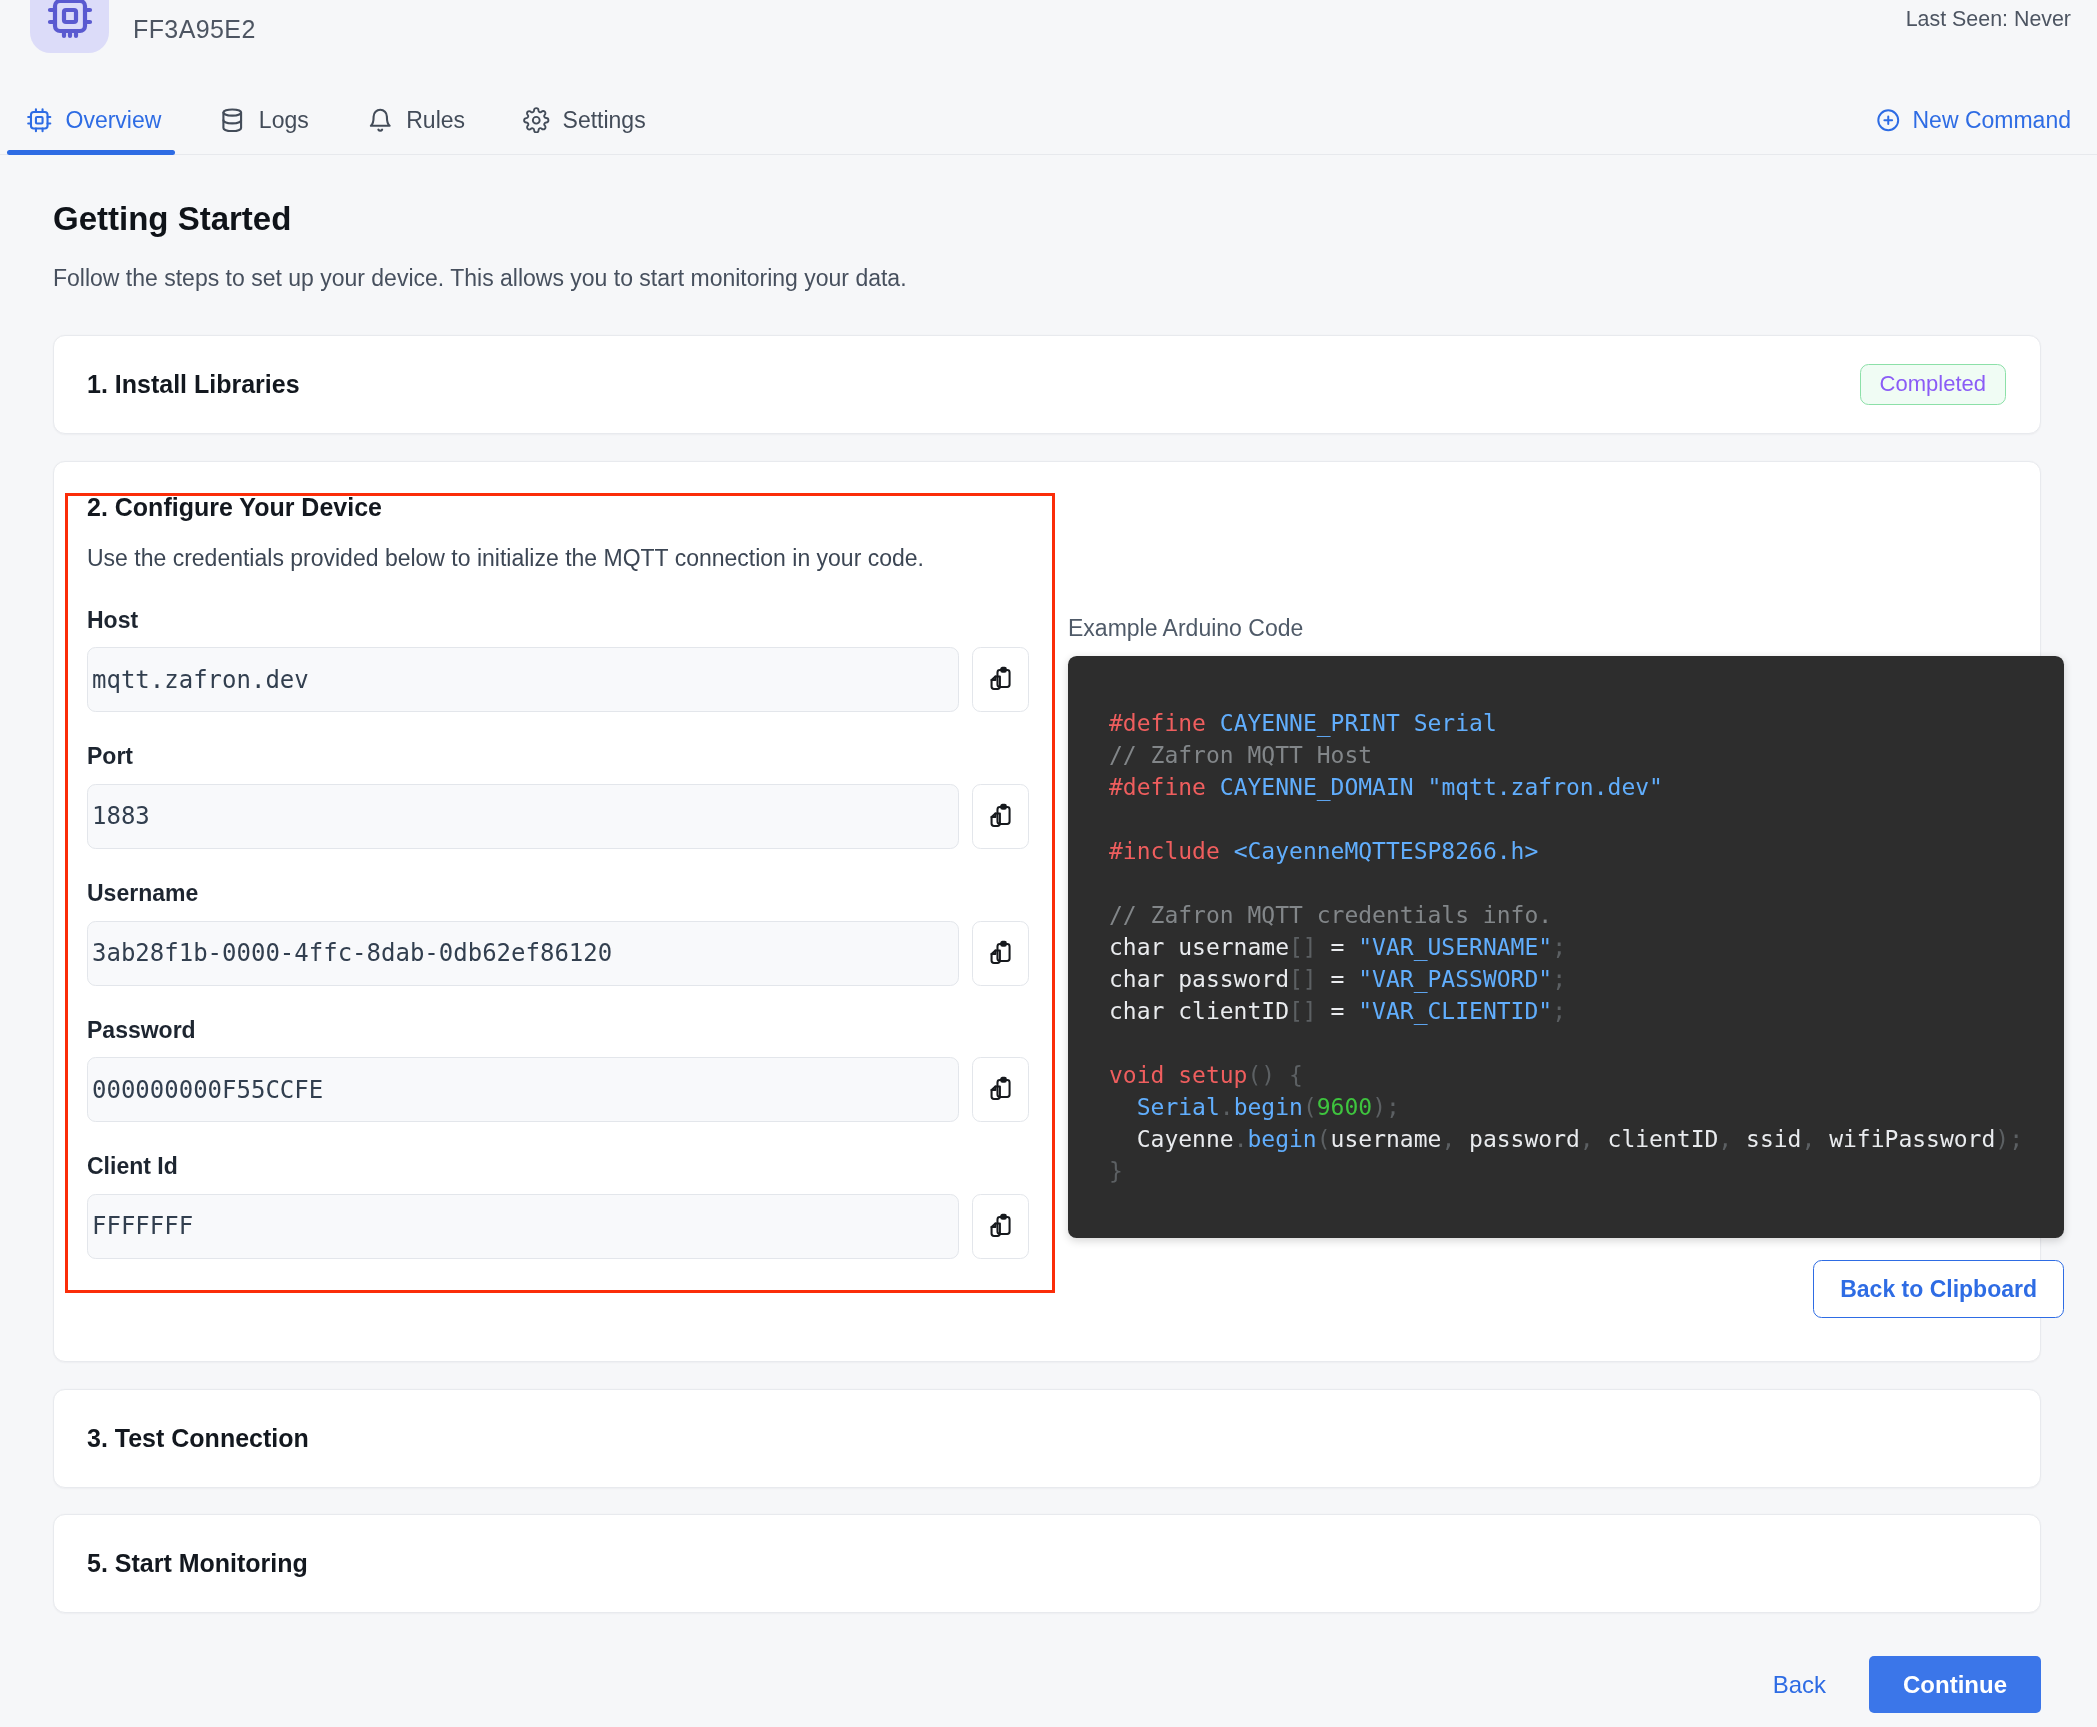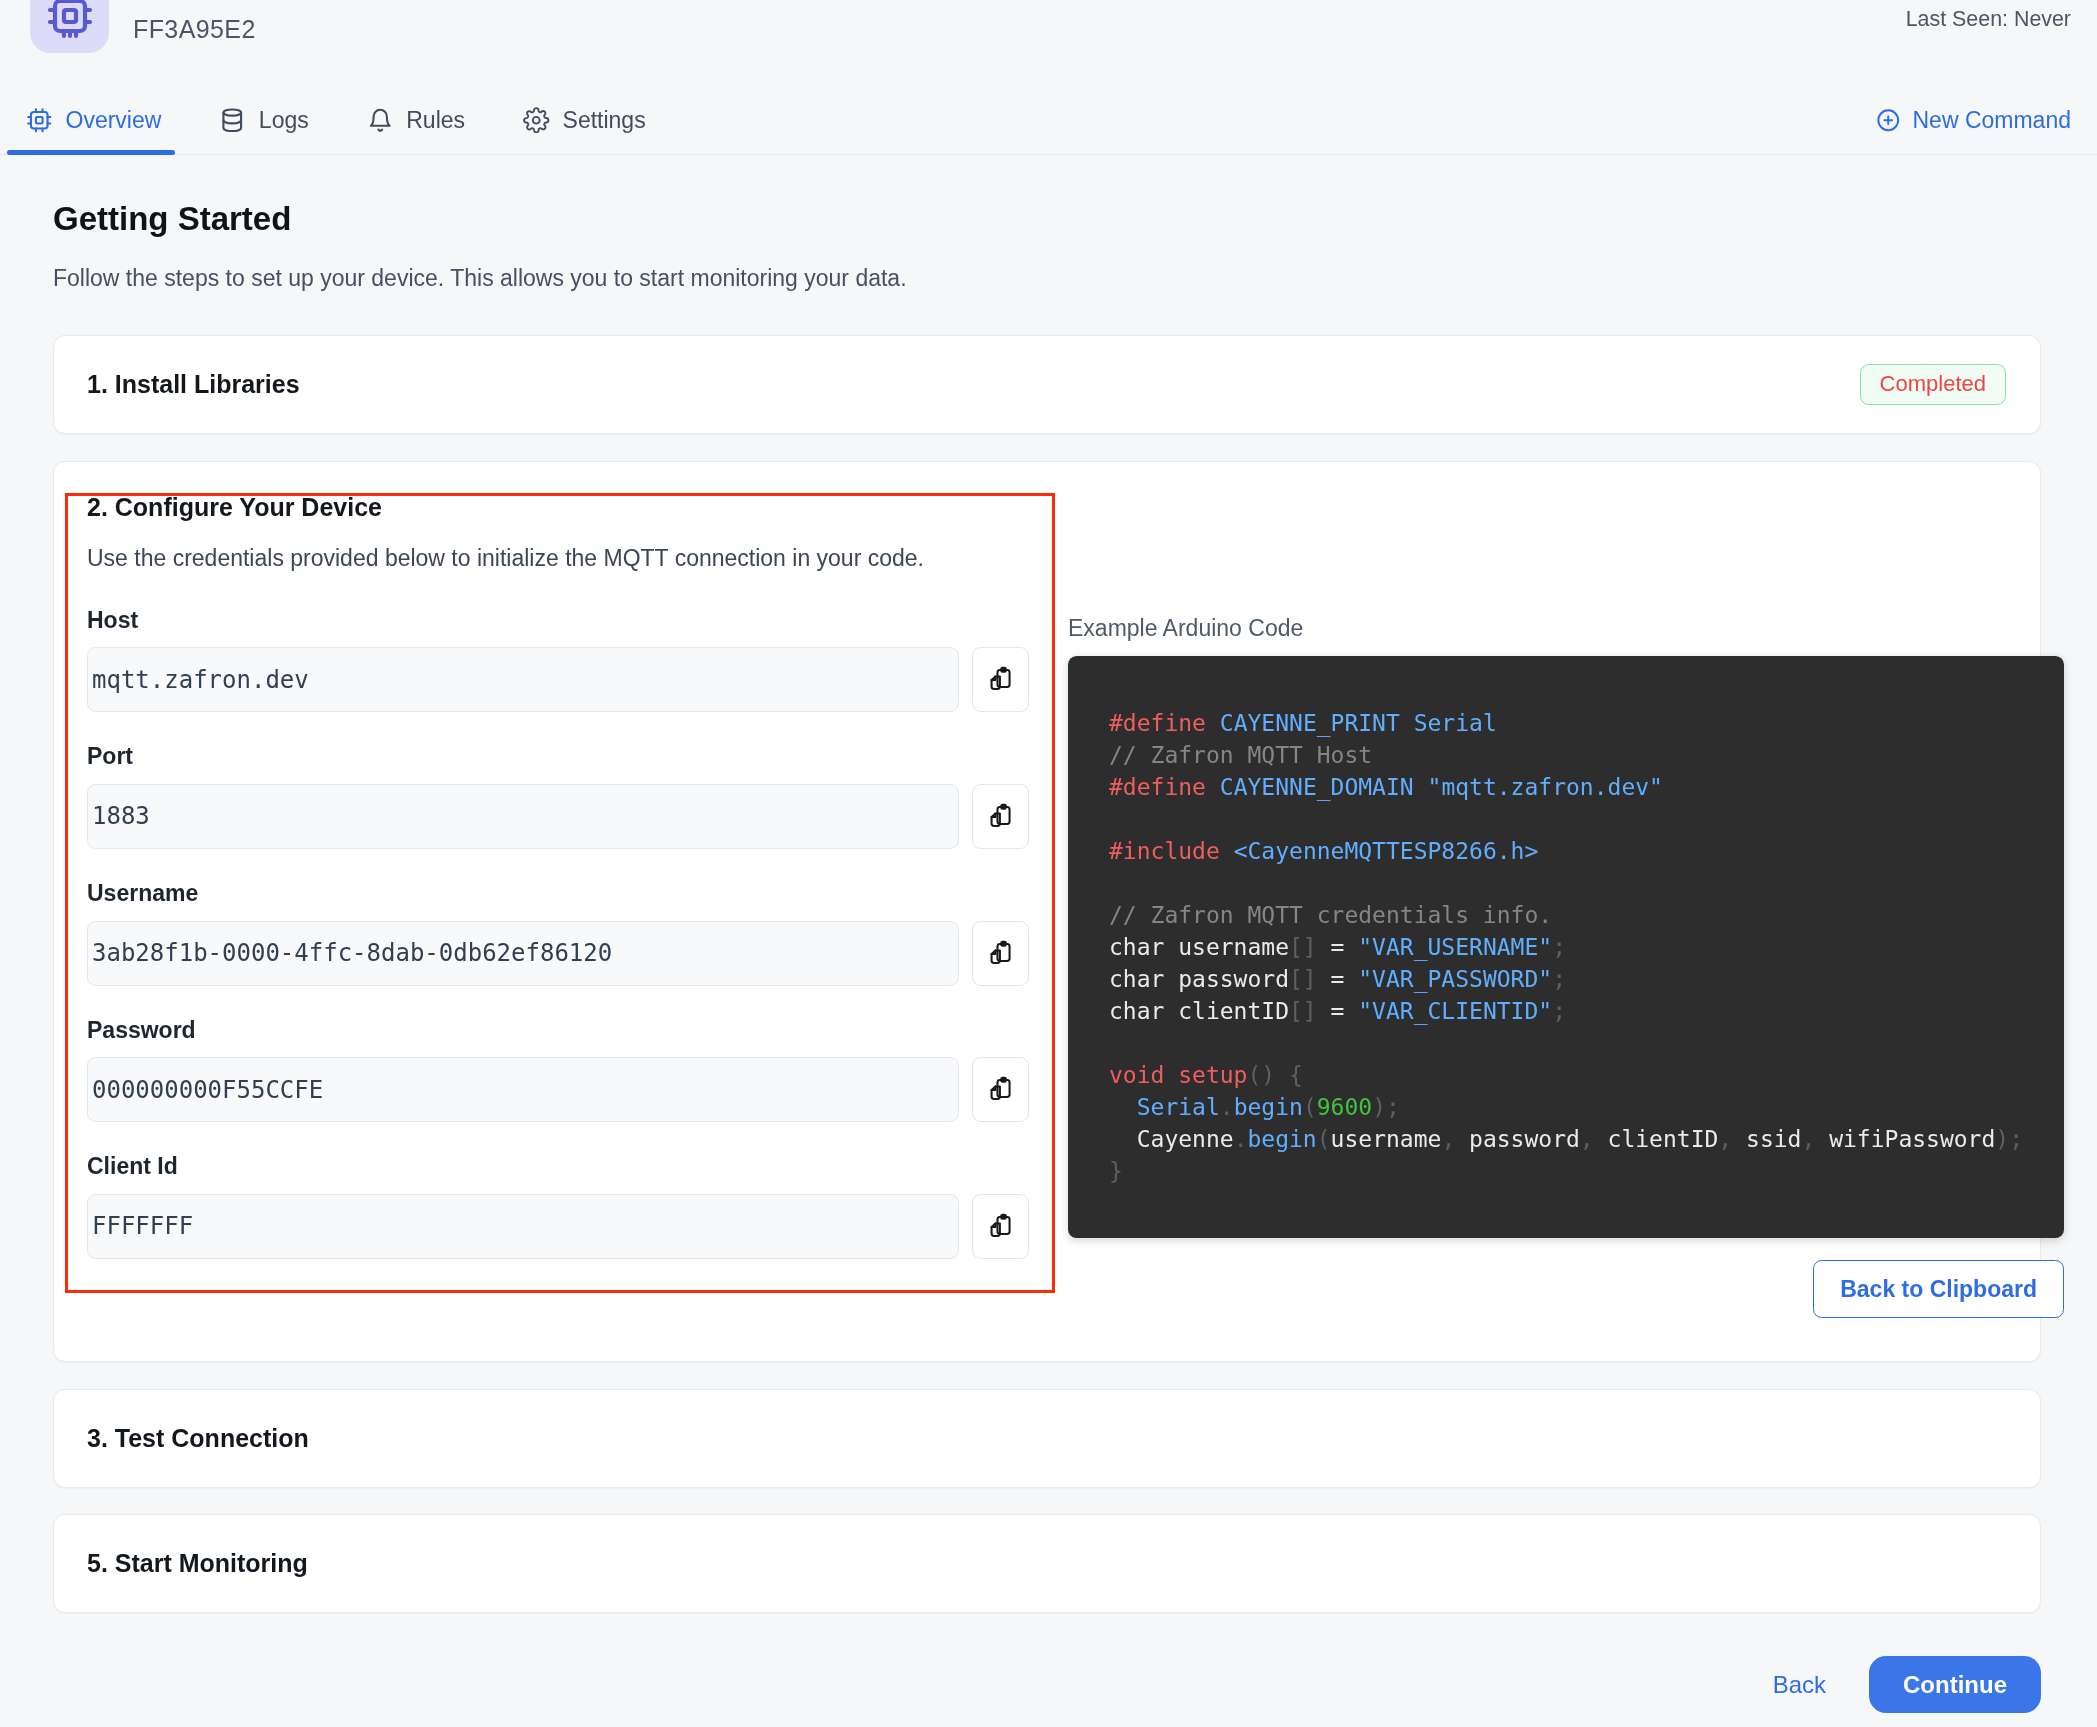--- a/index.html
+++ b/index.html
@@ -63,21 +63,21 @@
     box-sizing: border-box;
   }
   .step-card {
     margin-top: 26.5px; height: 99px;
     display: flex; align-items: center; justify-content: space-between;
     padding: 0 34px 0 33px;
   }
   .step-card.first { margin-top: 43px; }
   .step-title { font-size: 25px; font-weight: 700; color: #13181f; margin: 0; }
   .badge {
-    font-size: 22px; color: #ef4444; background: #f0fcf4;
+    font-size: 22px; color: #8b5cf6; background: #f0fcf4;
     border: 1.7px solid #8ce0a8; border-radius: 8.6px;
     padding: 6.8px 19px; line-height: 1.2;
   }
 
   
   .config-card {
     margin-top: 26.5px; position: relative;
     display: flex; gap: 39px;
     padding: 31px 34px 43px 33px;
   }
@@ -134,21 +134,21 @@
   .footer-actions {
     display: flex; justify-content: flex-end; align-items: center;
     gap: 43px; margin-top: 43px; padding-bottom: 24px;
   }
   .back-link {
     background: none; border: none; color: #2e6ce4;
     font-size: 24px; font-weight: 500; cursor: pointer;
     font-family: "Liberation Sans", sans-serif; padding: 0;
   }
   .continue-btn {
-    background: #3b76e9; border: none; border-radius: 17px;
+    background: #3b76e9; border: none; border-radius: 5px;
     color: #ffffff; font-size: 24px; font-weight: 600;
     font-family: "Liberation Sans", sans-serif;
     padding: 0 34px; height: 57px; cursor: pointer;
   }
 </style>
 </head>
 <body>
 
 <header class="topbar">
   <div class="device-info">

